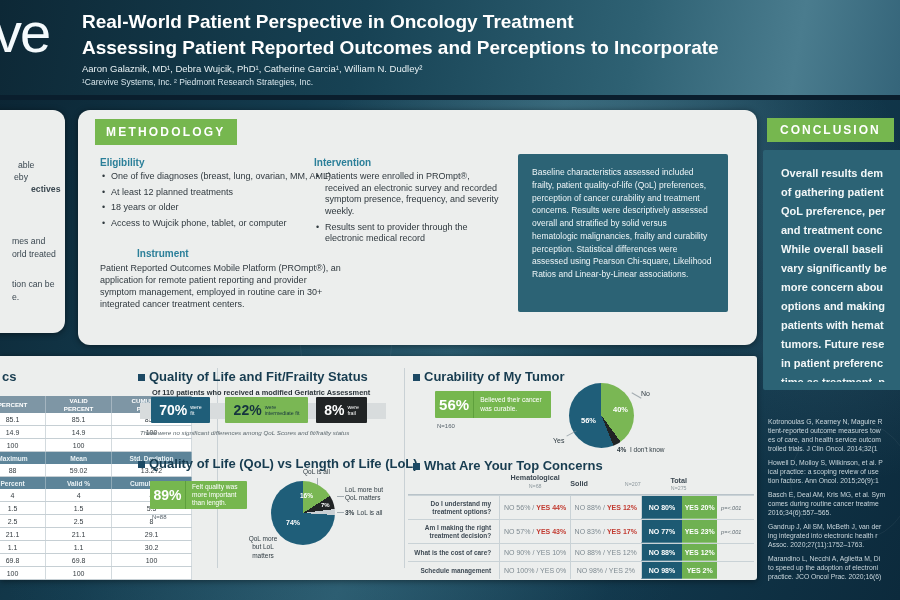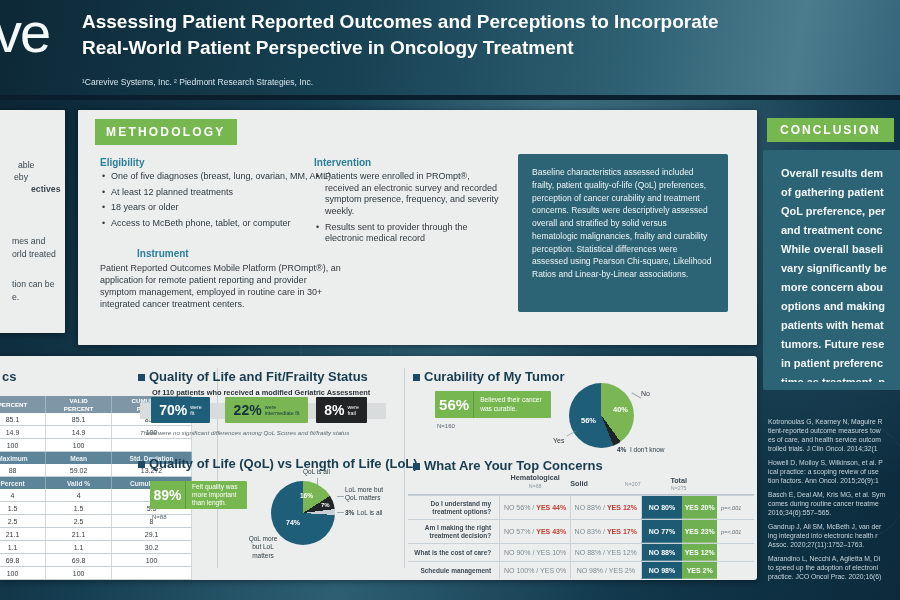--- a/index.html
+++ b/index.html
@@ -15,21 +15,21 @@
 
   
   .header{position:absolute;left:0;top:0;width:900px;height:95px;
     background:linear-gradient(100deg,#0d2836 0%,#174254 40%,#2e6173 70%,#4a7c8e 88%,#35657a 100%);
     border-bottom:5px solid #0a1e2d;}
   .logo{position:absolute;left:-6px;top:0px;font-size:56px;color:#f4fafc;letter-spacing:-2px;}
   .title{position:absolute;left:82px;top:9px;color:#ffffff;font-size:19px;font-weight:bold;line-height:1.35;}
   .authors{position:absolute;left:82px;top:63px;color:#e8f1f4;font-size:9.5px;}
   .affil{position:absolute;left:82px;top:77px;color:#d7e6ec;font-size:8.5px;}
 
-  .panel{position:absolute;background:#eceeed;border-radius:1px;box-shadow:0 1px 6px rgba(0,0,0,.45);}
+  .panel{position:absolute;background:#eceeed;border-radius:12px;box-shadow:0 1px 6px rgba(0,0,0,.45);}
 
   
   .lfrag{position:absolute;font-size:8.7px;color:#3a4750;white-space:nowrap;}
 
   
   .green-hdr{position:absolute;background:#76b74f;color:#fff;font-weight:bold;
     font-size:12px;letter-spacing:2.2px;padding:6px 11px;}
   .m-sub{position:absolute;color:#2b7f99;font-weight:bold;font-size:10px;}
   .m-list{position:absolute;font-size:9px;color:#30393f;line-height:1.3;}
   .mb{margin-bottom:4px;padding-left:9px;position:relative;}
@@ -108,23 +108,24 @@
 </head>
 <body>
 
 <div class="bg-glow"></div>
 <div class="deco-circle" style="left:790px;top:420px;width:120px;height:120px;"></div>
 <div class="deco-circle" style="left:300px;top:300px;width:90px;height:90px;"></div>
 
 <div class="header">
   <div class="logo">ve</div>
   <div class="title">
+    <div>Real-World Patient Perspective in Oncology Treatment</div>
     <div>Assessing Patient Reported Outcomes and Perceptions to Incorporate</div>
-    <div>Real-World Patient Perspective in Oncology Treatment</div>
-  </div>
+  </div>
+  <div class="authors">Aaron Galaznik, MD¹, Debra Wujcik, PhD¹, Catherine Garcia¹, William N. Dudley²</div>
   <div class="affil">¹Carevive Systems, Inc. ² Piedmont Research Strategies, Inc.</div>
 </div>
 
 <div class="panel" style="left:-40px;top:110px;width:105px;height:223px;">
   <span class="lfrag" style="left:58px;top:50px;">able</span>
   <span class="lfrag" style="left:54px;top:62px;">eby</span>
   <span class="lfrag" style="left:71px;top:74px;font-weight:bold;">ectives</span>
   <span class="lfrag" style="left:52px;top:126px;">mes and</span>
   <span class="lfrag" style="left:52px;top:139px;">orld treated</span>
   <span class="lfrag" style="left:52px;top:169px;">tion can be</span>
@@ -132,21 +133,21 @@
 </div>
 
 <div class="panel" style="left:78px;top:110px;width:679px;height:235px;">
   <div class="green-hdr" style="left:17px;top:9px;">METHODOLOGY</div>
 
   <div class="m-sub" style="left:22px;top:47px;">Eligibility</div>
   <div class="m-list" style="left:24px;top:61px;width:238px;">
     <div class="mb">One of five diagnoses (breast, lung, ovarian, MM, AML)</div>
     <div class="mb">At least 12 planned treatments</div>
     <div class="mb">18 years or older</div>
-    <div class="mb">Access to McBeth phone, tablet, or computer</div>
+    <div class="mb">Access to Wujcik phone, tablet, or computer</div>
   </div>
   <div class="m-sub" style="left:22px;top:138px;padding-left:37px;">Instrument</div>
   <div class="m-par" style="left:22px;top:152px;width:242px;">Patient Reported Outcomes Mobile Platform (PROmpt®), an application for remote patient reporting and provider symptom management, employed in routine care in 30+ integrated cancer treatment centers.</div>
 
   <div class="m-sub" style="left:236px;top:47px;">Intervention</div>
   <div class="m-list" style="left:238px;top:61px;width:188px;">
     <div class="mb">Patients were enrolled in PROmpt®, received an electronic survey and recorded symptom presence, frequency, and severity weekly.</div>
     <div class="mb">Results sent to provider through the electronic medical record</div>
   </div>
 

